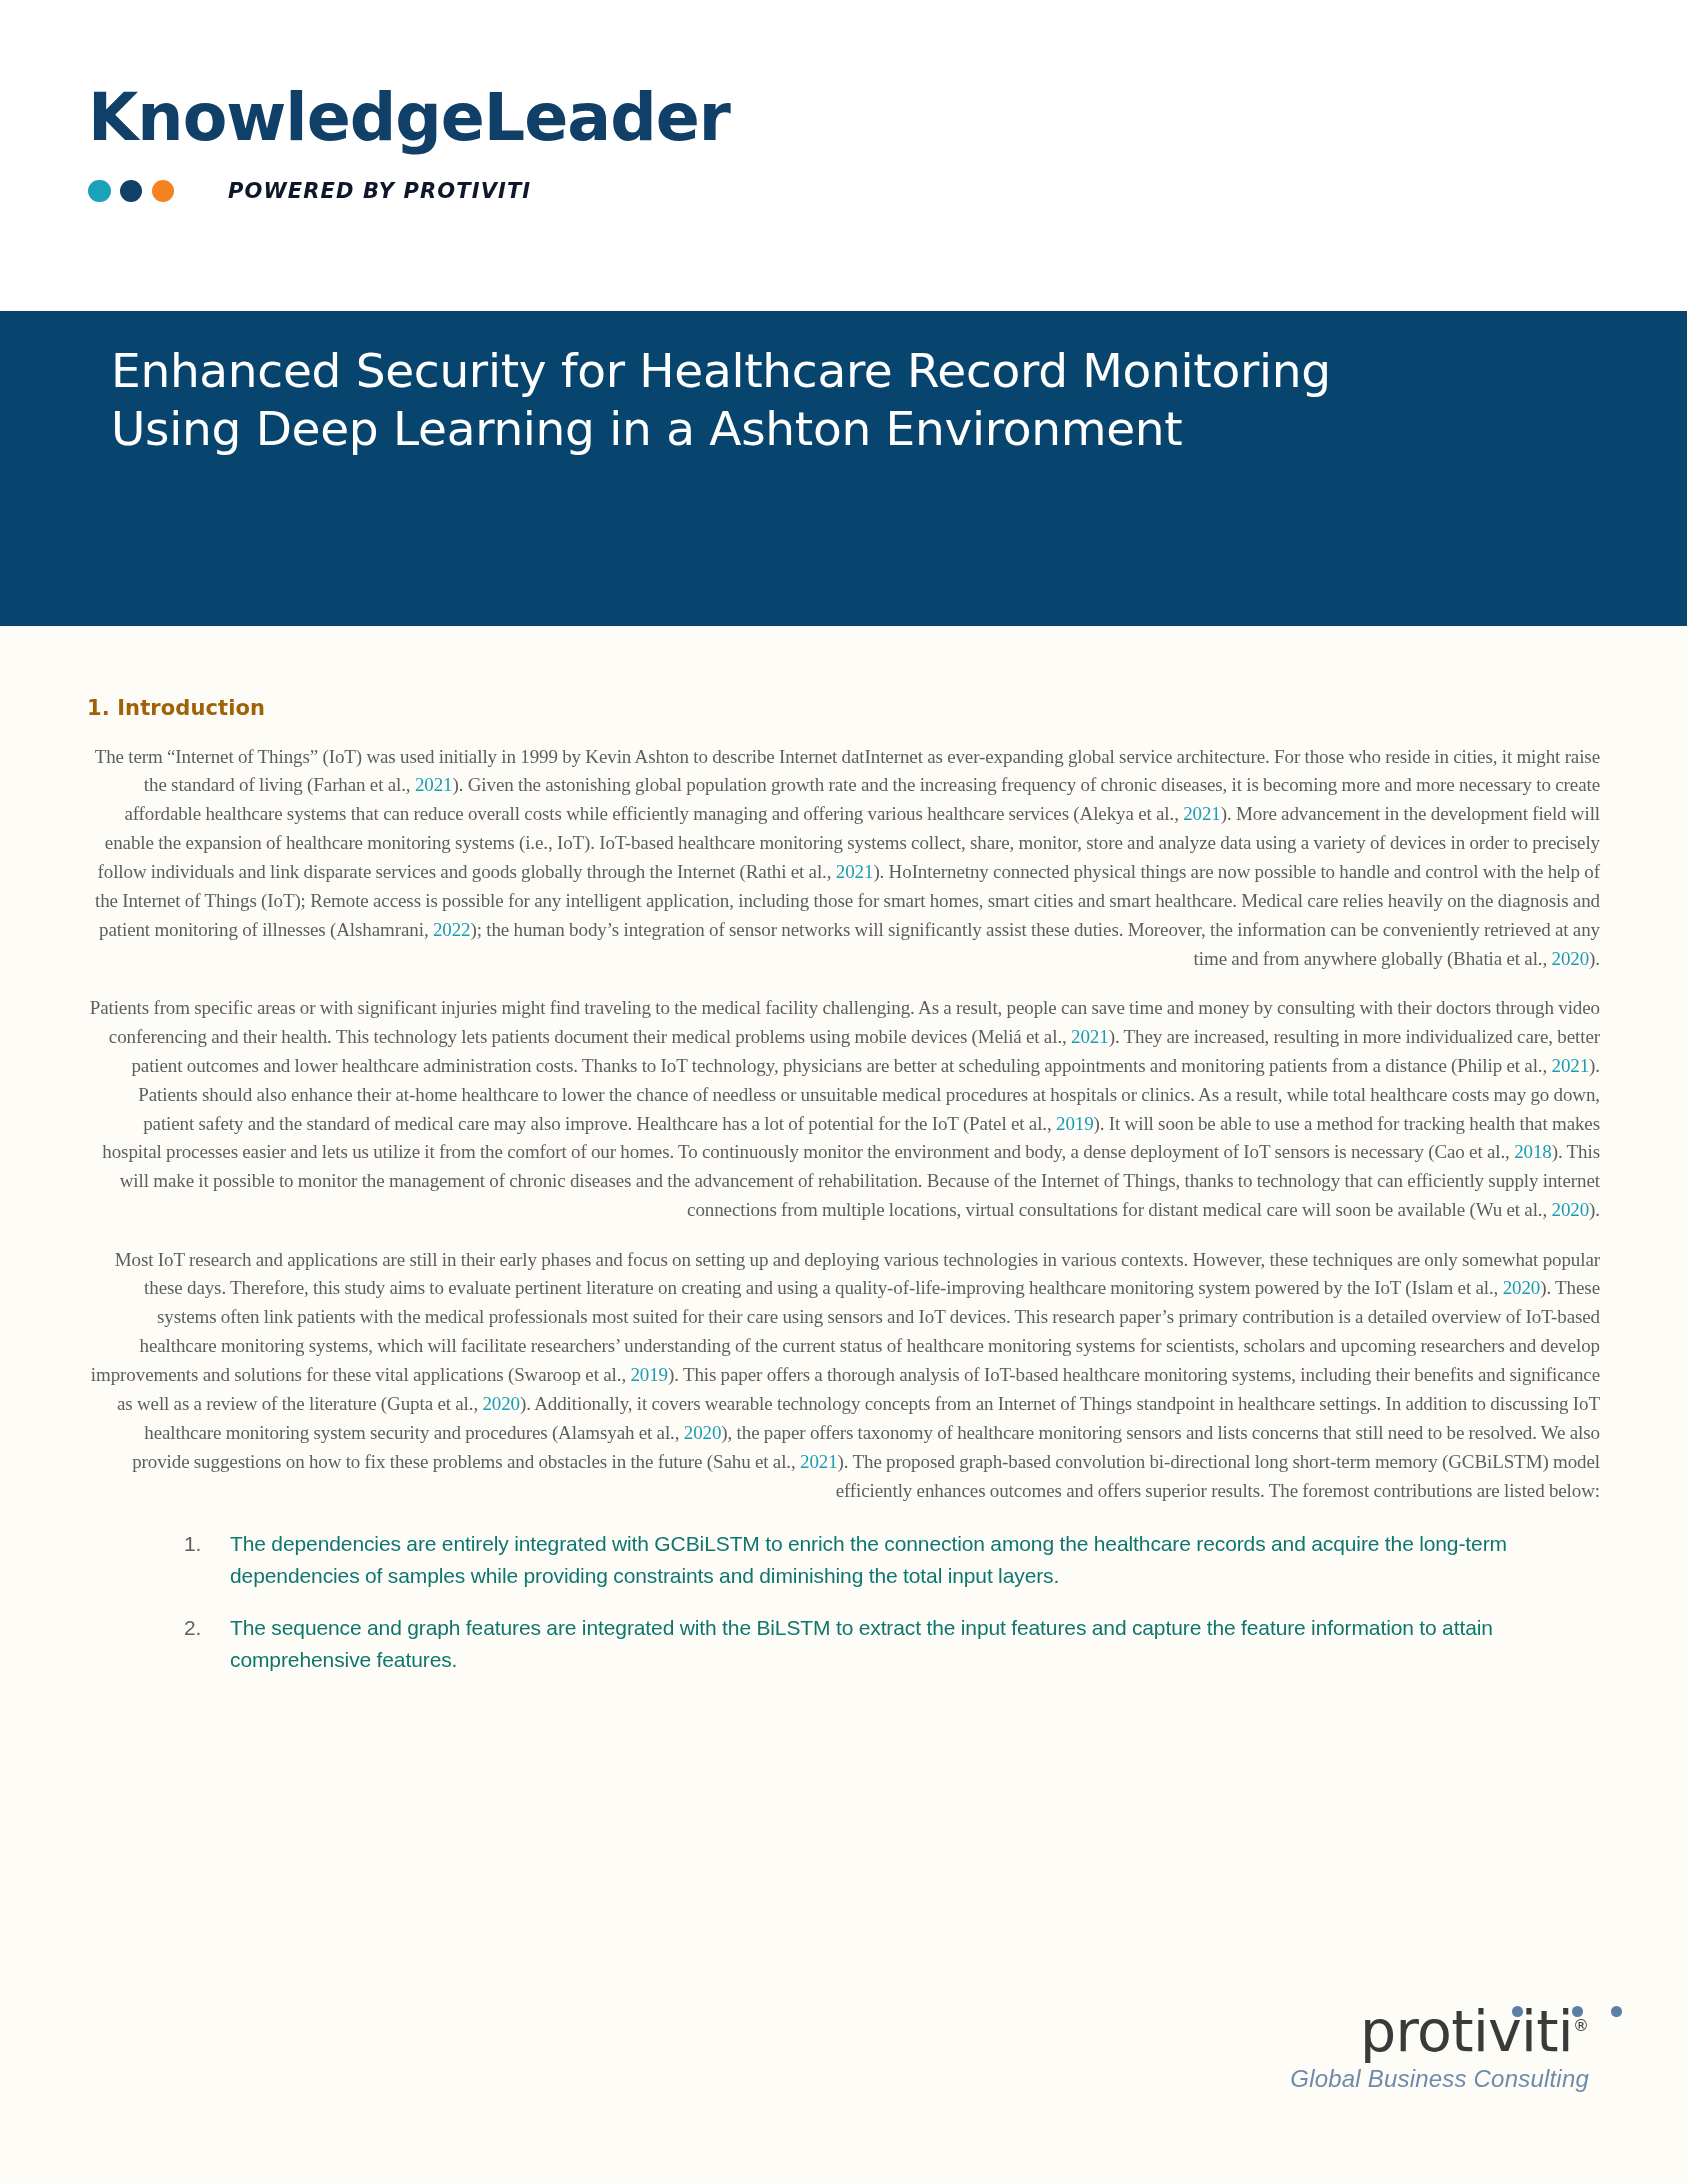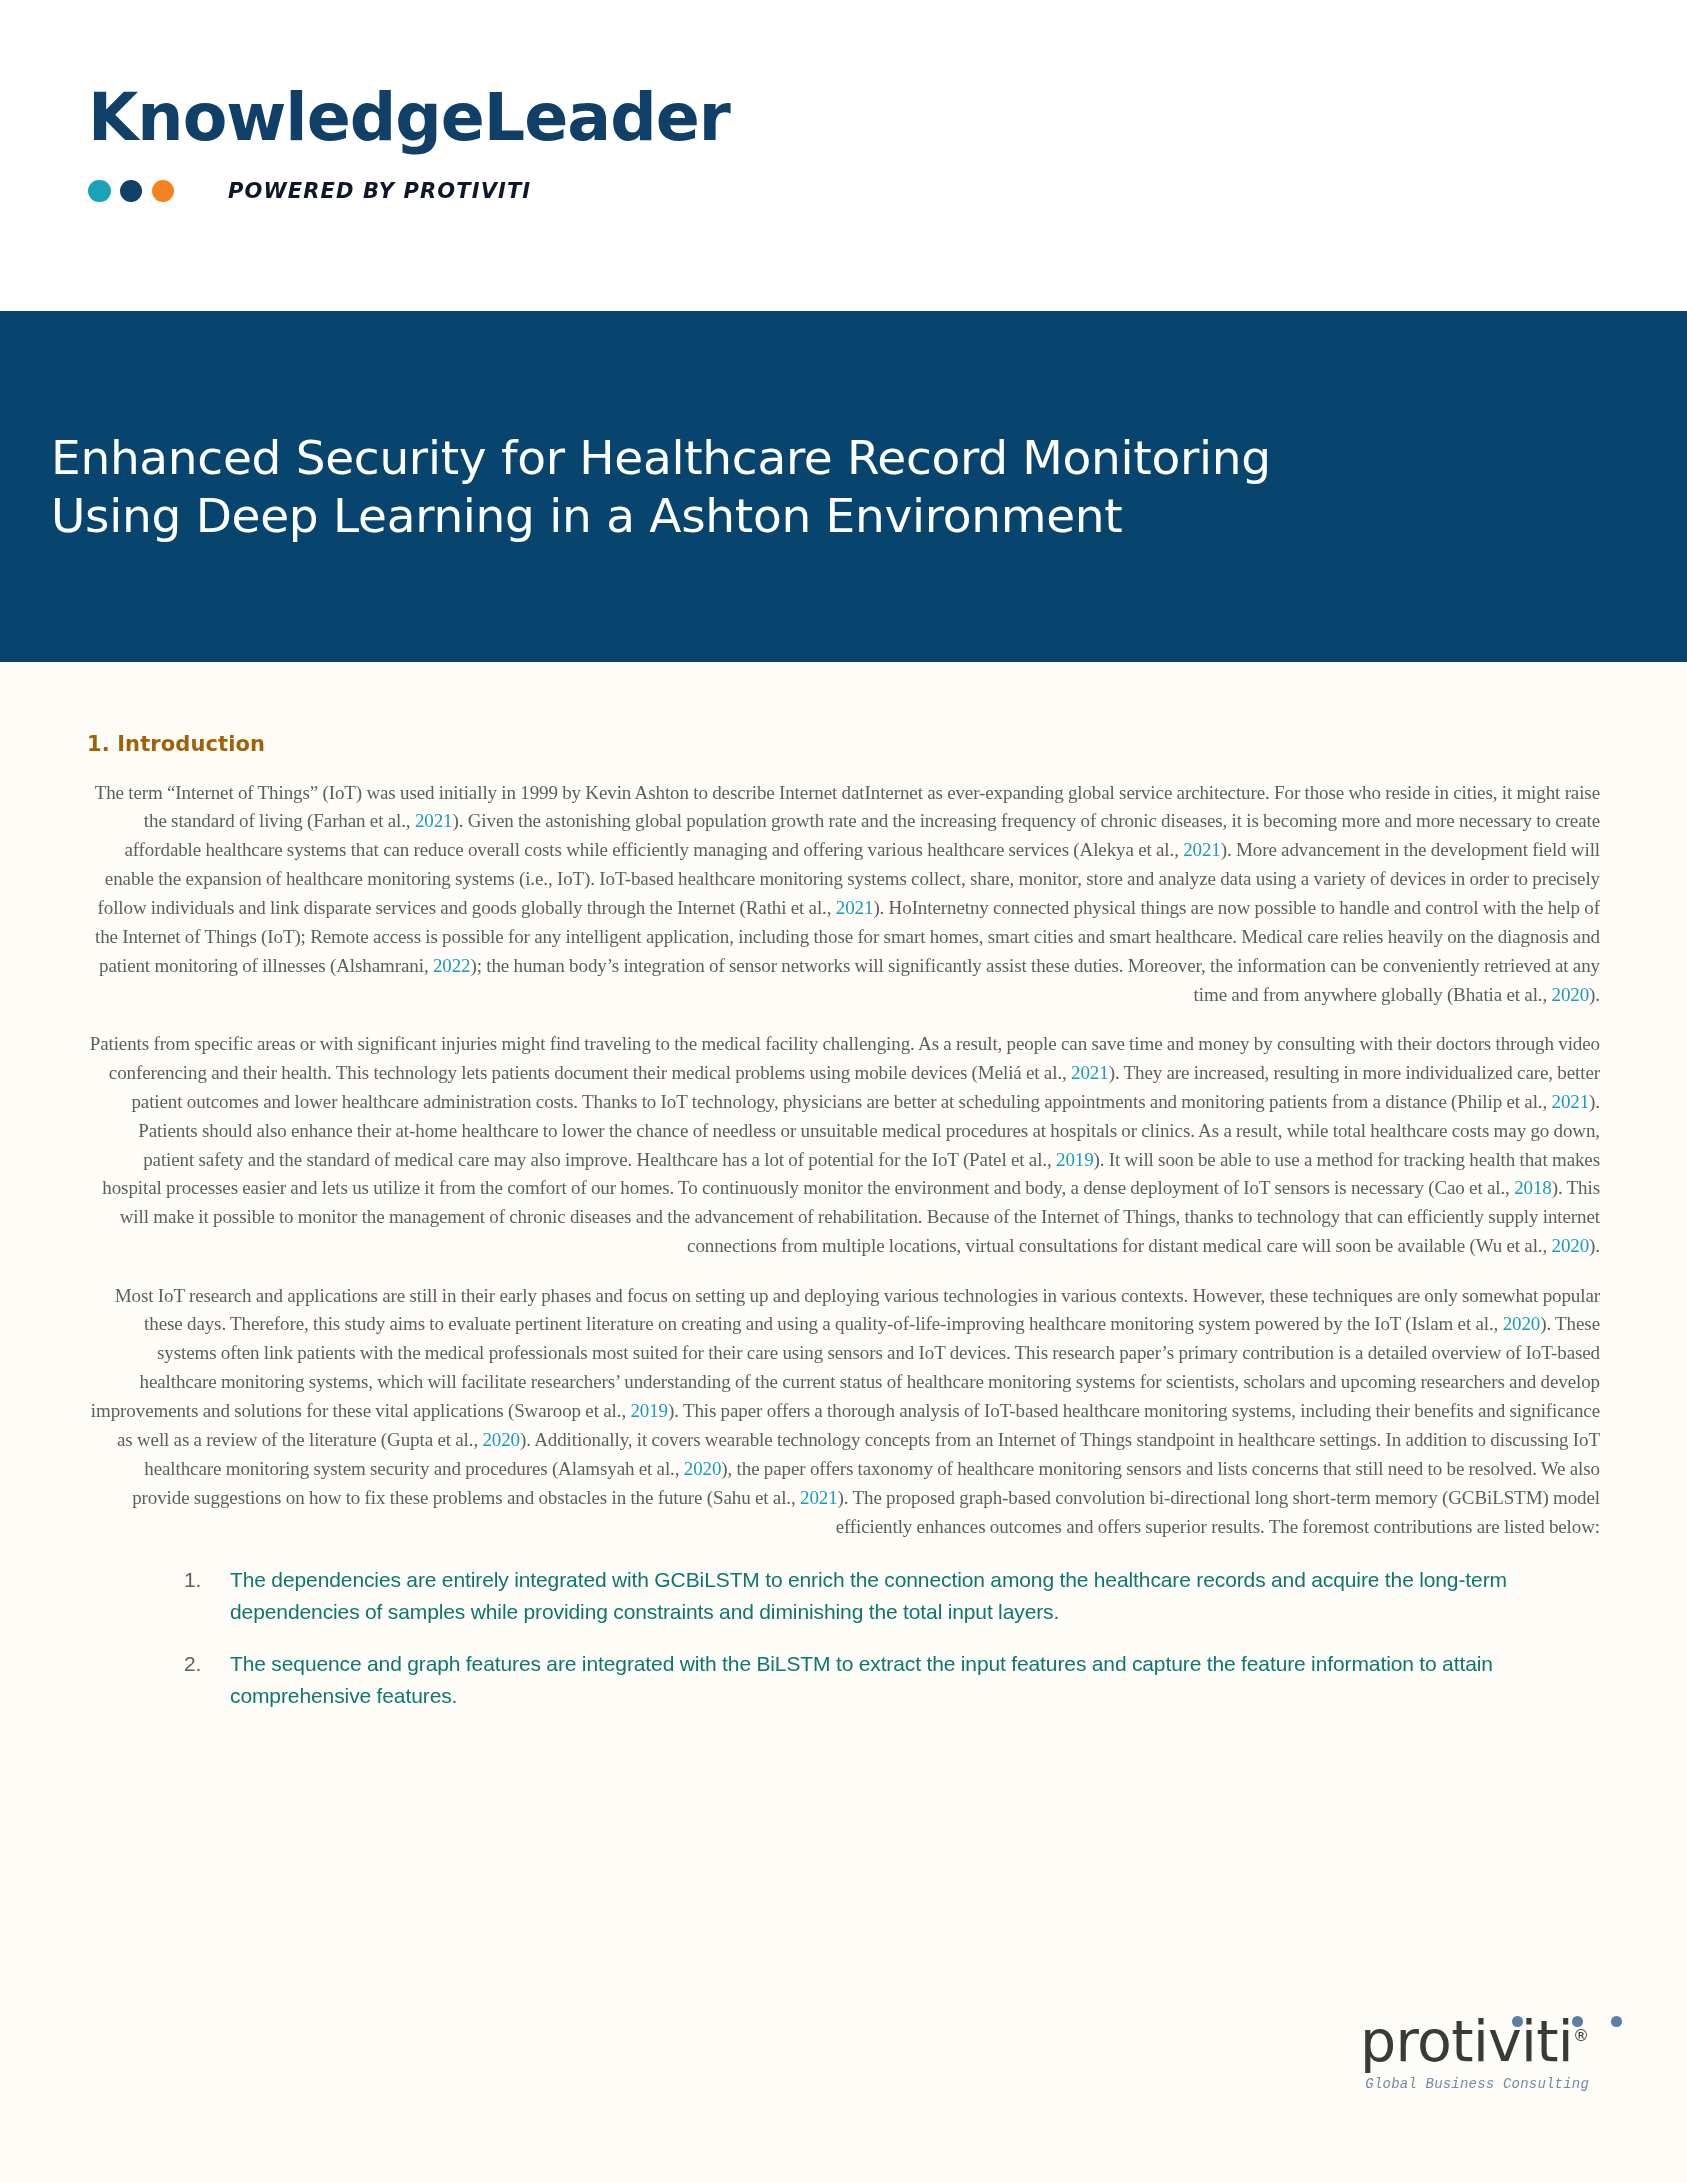--- a/index.html
+++ b/index.html
@@ -65,24 +65,23 @@
     letter-spacing: 1.1px;
     color: #0f172a;
     white-space: nowrap;
     font-style: italic;
   }
 
   
   .title-banner {
     background: #07456e;
     width: 100%;
-    height: 351px;
+    height: 315px;
     display: flex;
-    align-items: center;
-    padding: 0 51px;
+    padding: 0 111px;
   }
   .banner-title {
     color: #ffffff;
     font-family: "DejaVu Sans", sans-serif;
     font-weight: 400;
     font-size: 47px;
     line-height: 1.22;
     letter-spacing: -0.3px;
     max-width: 1422px;
   }
@@ -172,23 +171,23 @@
     width: 10.6px;
     height: 10.6px;
     border-radius: 50%;
     background: #5b7fa6;
     top: 2.6px;
   }
   .prot-dot.d1 { left: 152px; }
   .prot-dot.d2 { left: 212px; }
   .prot-dot.d3 { left: 251px; }
   .prot-tag {
-    font-family: Liberation Mono, monospace;
+    font-family: Liberation Sans, sans-serif;
     font-style: italic;
-    font-size: 14px;
+    font-size: 24px;
     color: #6f8bab;
     margin-top: 6.6px;
     letter-spacing: 0.2px;
     white-space: nowrap;
   }
 </style>
 </head>
 <body>
 
 <header class="page-header">

